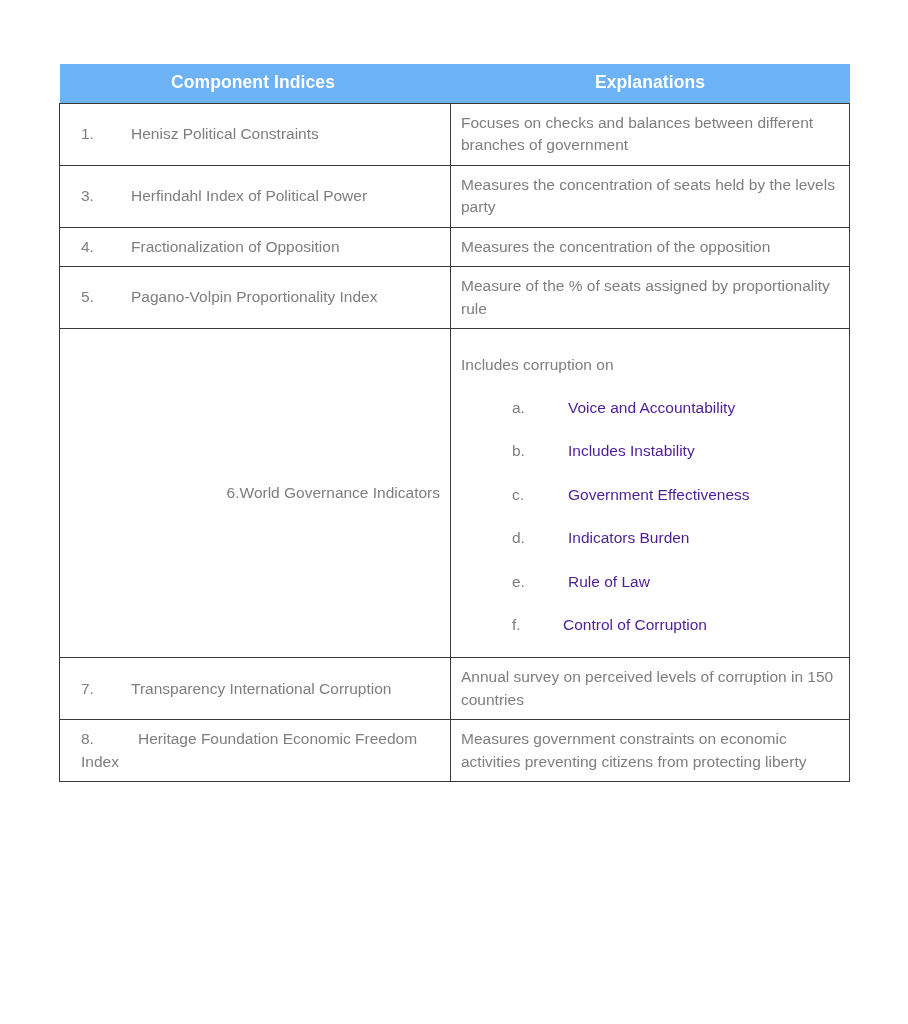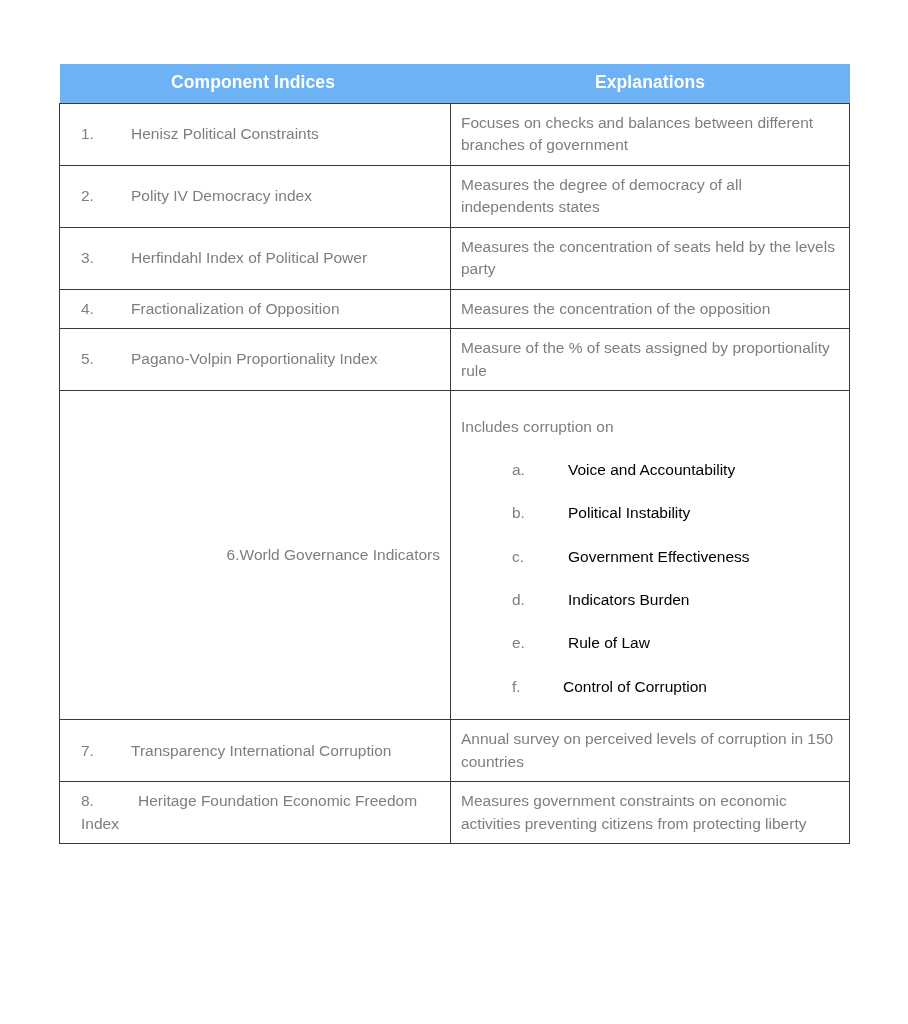--- a/index.html
+++ b/index.html
@@ -100,21 +100,21 @@
     display: block;
   }
   ul.sublist li:last-child { margin-bottom: 13px; }
   .sub-letter {
     display: inline-block;
     width: 56px;
     margin-left: 51px;
     color: #7e7e7e;
   }
   .sub-letter.tight { width: 51px; }
-  .sub-text { color: #000000; }
+  .sub-text { color: #4c1d95; }
 
   .expl-text { display: block; }
 </style>
 </head>
 <body>
 
 <div id="page">
   <div class="table-wrap">
     <table class="idx">
       <colgroup>
@@ -133,30 +133,20 @@
           <td class="col-name">
             <span class="name-line">
               <span class="num">1.</span><span>Henisz Political Constraints</span>
             </span>
           </td>
           <td class="col-expl">
             <span class="expl-text">Focuses on checks and balances between different branches of government</span>
           </td>
         </tr>
 
-        <tr>
-          <td class="col-name">
-            <span class="name-line">
-              <span class="num">2.</span><span>Polity IV Democracy index</span>
-            </span>
-          </td>
-          <td class="col-expl">
-            <span class="expl-text">Measures the degree of democracy of all independents states</span>
-          </td>
-        </tr>
 
         <tr>
           <td class="col-name">
             <span class="name-line">
               <span class="num">3.</span><span>Herfindahl Index of Political Power</span>
             </span>
           </td>
           <td class="col-expl">
             <span class="expl-text">Measures the concentration of seats held by the levels party</span>
           </td>
@@ -190,21 +180,21 @@
               <span class="num">6.</span><span>World Governance Indicators</span>
             </span>
           </td>
           <td class="col-expl row6-expl">
             <span class="incl-lead">Includes corruption on</span>
             <ul class="sublist">
               <li>
                 <span class="sub-letter">a.</span><span class="sub-text">Voice and Accountability</span>
               </li>
               <li>
-                <span class="sub-letter">b.</span><span class="sub-text">Political Instability</span>
+                <span class="sub-letter">b.</span><span class="sub-text">Includes Instability</span>
               </li>
               <li>
                 <span class="sub-letter">c.</span><span class="sub-text">Government Effectiveness</span>
               </li>
               <li>
                 <span class="sub-letter">d.</span><span class="sub-text">Indicators Burden</span>
               </li>
               <li>
                 <span class="sub-letter">e.</span><span class="sub-text">Rule of Law</span>
               </li>

